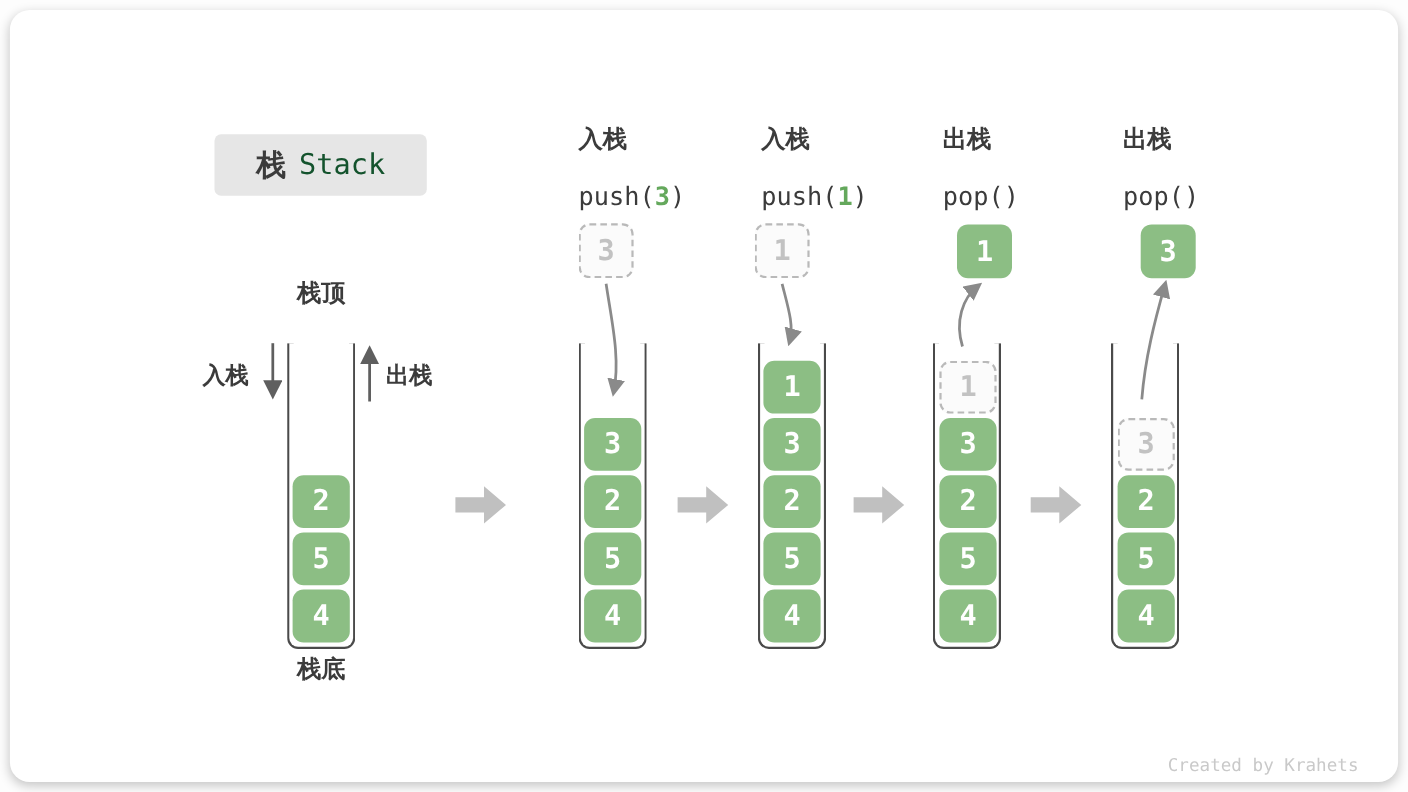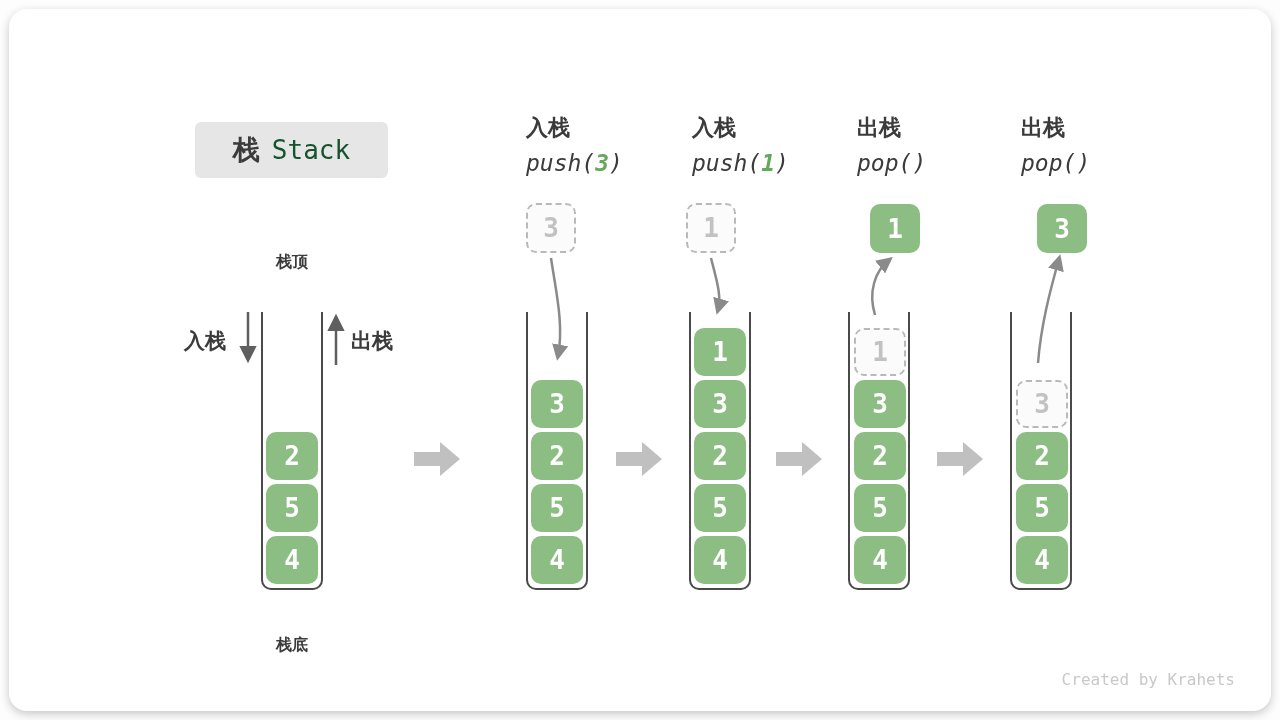--- a/index.html
+++ b/index.html
@@ -10,37 +10,37 @@
   .overlay{position:absolute;left:0;top:0;z-index:1;pointer-events:none;}
 
   .title-box{position:absolute;left:186px;top:113px;width:193px;height:56px;background:#e6e6e6;
              border-radius:6px;display:flex;align-items:center;justify-content:center;gap:12px;z-index:2;}
   .title-cn{font-size:27px;font-weight:700;color:#3b3b3b;}
   .title-en{font-family:"DejaVu Sans Mono","Liberation Mono",monospace;font-size:26px;color:#14532d;}
 
   .op-label{position:absolute;top:104px;z-index:2;}
   .op-cn{font-size:22px;font-weight:700;color:#3b3b3b;line-height:30px;}
   .op-code{font-family:"DejaVu Sans Mono","Liberation Mono",monospace;font-size:23px;color:#3b3b3b;
-           line-height:30px;margin-top:5px;font-style:italic;}
+           line-height:30px;margin-top:21px;}
   .op-code .arg{color:#64a85c;font-weight:700;}
 
-  .cjk-label{position:absolute;font-size:16px;font-weight:700;color:#3b3b3b;z-index:2;}
+  .cjk-label{position:absolute;font-size:22px;font-weight:700;color:#3b3b3b;z-index:2;}
 
   .stack-container{position:absolute;top:303px;width:62px;height:278px;box-sizing:border-box;
         border-left:2px solid #4a4a4a;border-right:2px solid #4a4a4a;border-bottom:2px solid #4a4a4a;
         border-radius:0 0 10px 10px;background:#ffffff;z-index:0;}
 
   .vbox{position:absolute;width:52px;height:48px;box-sizing:border-box;border-radius:10px;
         background:#8cbe84;color:#ffffff;display:flex;align-items:center;justify-content:center;
         font-family:"DejaVu Sans Mono","Liberation Mono",monospace;font-size:26px;font-weight:700;z-index:2;}
   .ghost{background:#fbfbfb;border:2px dashed #b9b9b9;color:#c2c2c2;}
   .float-box{width:50px;height:50px;}
   .popped{width:50px;height:49px;}
 
-  .watermark{position:absolute;right:36px;bottom:22px;z-index:2;
+  .watermark{position:absolute;right:36px;bottom:6px;z-index:2;
              font-family:"DejaVu Sans Mono","Liberation Mono",monospace;font-size:16px;color:#c9c9c9;}
 </style>
 </head>
 <body>
 
 <div class="canvas">
   <div class="card">
 
     <svg class="overlay" width="1280" height="720" viewBox="0 0 1280 720">
       <defs>
@@ -82,21 +82,21 @@
     <div class="op-label" style="left:848px">
       <div class="op-cn">出栈</div>
       <div class="op-code"><span>pop(</span><span class="arg"></span><span>)</span></div>
     </div>
     <div class="op-label" style="left:1012px">
       <div class="op-cn">出栈</div>
       <div class="op-code"><span>pop(</span><span class="arg"></span><span>)</span></div>
     </div>
 
     <div class="cjk-label" style="left:252px;top:243px;width:62px;text-align:center">栈顶</div>
-    <div class="cjk-label" style="left:252px;top:626px;width:62px;text-align:center">栈底</div>
+    <div class="cjk-label" style="left:252px;top:584px;width:62px;text-align:center">栈底</div>
     <div class="cjk-label" style="left:175px;top:318px;font-size:21px">入栈</div>
     <div class="cjk-label" style="left:342px;top:318px;font-size:21px">出栈</div>
 
     <div class="stack-container" style="left:252px"></div>
     <div class="stack-container" style="left:517px"></div>
     <div class="stack-container" style="left:680px"></div>
     <div class="stack-container" style="left:839px"></div>
     <div class="stack-container" style="left:1001px"></div>
 
     <div class="vbox" style="left:257px;top:423px">2</div>

